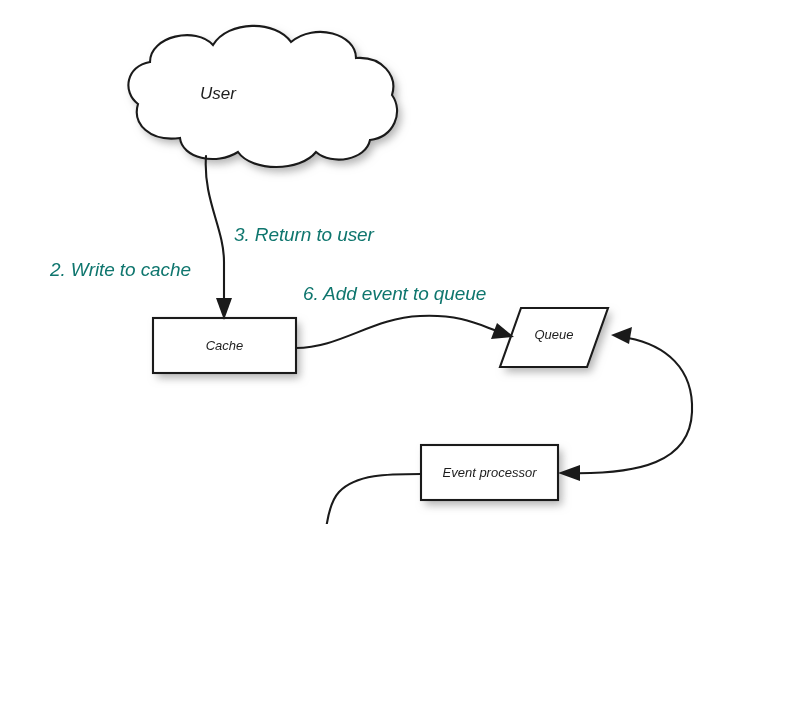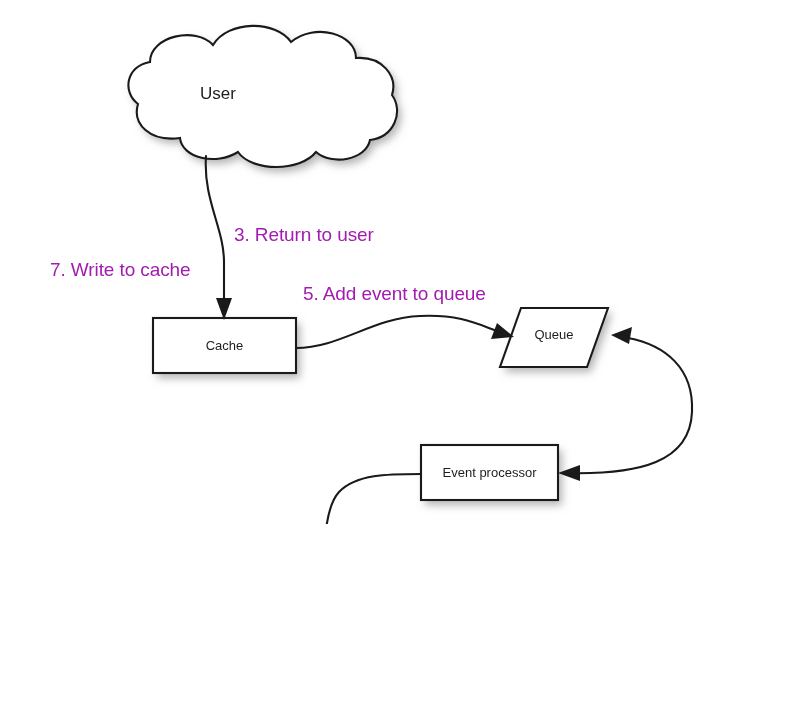--- a/index.html
+++ b/index.html
@@ -11,20 +11,21 @@
   body {
     font-family: "Liberation Sans", sans-serif;
     -webkit-font-smoothing: antialiased;
   }
   #canvas {
     position: relative;
     width: 786px;
     height: 524px;
     background: #ffffff;
     overflow: hidden;
+    font-style: italic;
   }
   #diagram-svg {
     position: absolute;
     left: 0;
     top: 0;
     width: 786px;
     height: 728px;
     display: block;
   }
   .shape-fill {
@@ -55,21 +56,21 @@
   .node-label-db {
     font-size: 13.5px;
   }
   .node-label-user {
     font-size: 17px;
   }
   .edge-label {
     position: absolute;
     font-family: "Liberation Sans", sans-serif;
     font-size: 19px;
-    color: #a21caf;
+    color: #0f766e;
     white-space: nowrap;
     letter-spacing: -0.1px;
   }
   #label-write-to-cache { left: 50px; top: 259px; }
   #label-return-to-user { left: 234px; top: 224px; }
   #label-add-event-to-queue { left: 303px; top: 283px; }
   #label-async-select { left: 360px; top: 532px; }
 </style>
 </head>
 <body>
@@ -171,20 +172,20 @@
     <g>
       <path class="connector" d="M 421 474
                C 388 474, 356 474, 339 492
                C 326 506, 324 540, 323 576
                C 323 586, 323 592, 323 596"></path>
       <polygon class="arrow-head" points="323,610 315,588 331,588"></polygon>
     </g>
 
   </svg>
 
-  <div class="edge-label" id="label-write-to-cache">7. Write to cache</div>
+  <div class="edge-label" id="label-write-to-cache">2. Write to cache</div>
 
   <div class="edge-label" id="label-return-to-user">3. Return to user</div>
 
-  <div class="edge-label" id="label-add-event-to-queue">5. Add event to queue</div>
+  <div class="edge-label" id="label-add-event-to-queue">6. Add event to queue</div>
 
 
 </div>
 
 </body></html>

